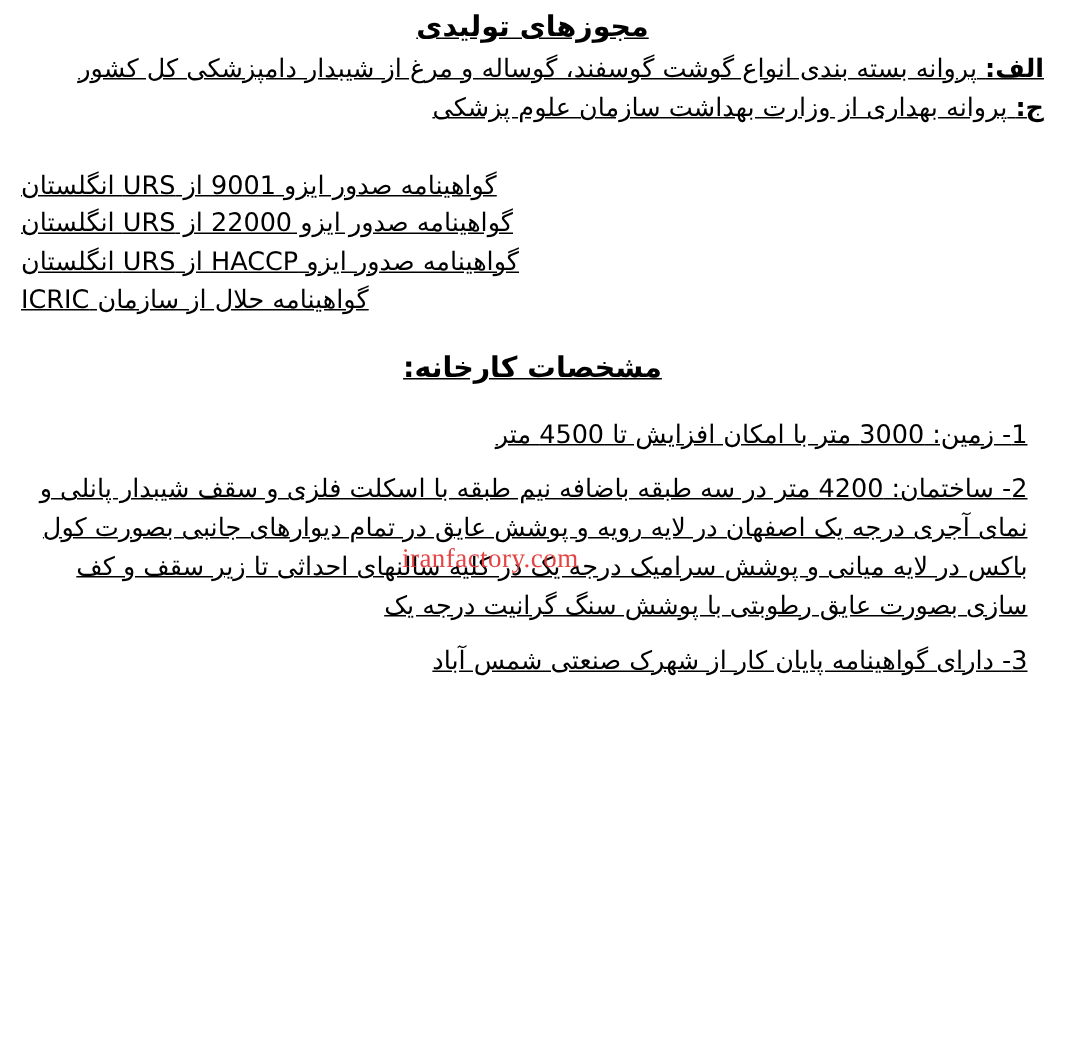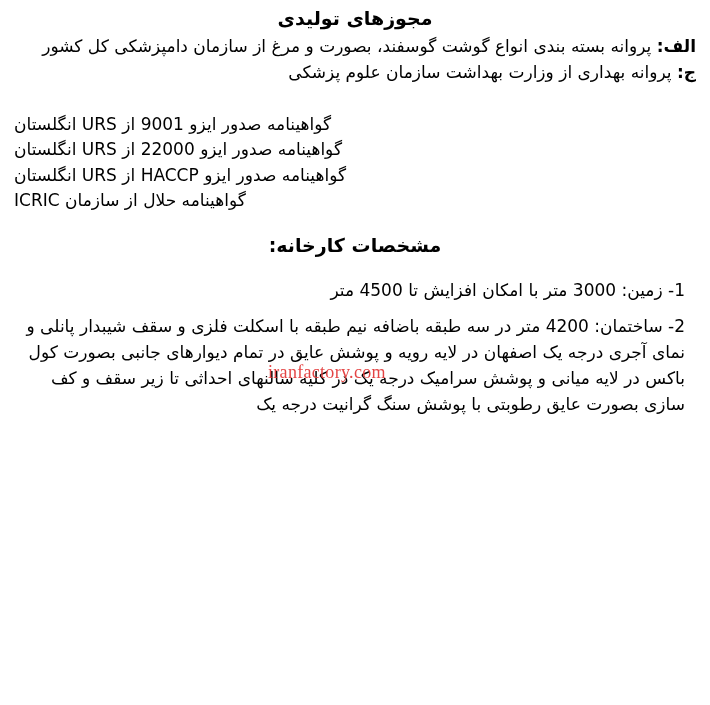--- a/index.html
+++ b/index.html
@@ -14,20 +14,21 @@
     color: #000000;
     overflow: hidden;
     position: relative;
   }
   .page {
     box-sizing: border-box;
     width: 710px;
     height: 705px;
     padding: 6px 14px 4px 14px;
     position: relative;
+    text-decoration: underline;
   }
   .section-title {
     text-align: center;
     font-weight: bold;
     font-size: 19px;
     line-height: 1.35;
     margin: 0 0 2px 0;
     letter-spacing: 0;
   }
   .para {
@@ -75,21 +76,21 @@
   .gap-lg { height: 20px; }
 </style>
 </head>
 <body>
 
 <div class="page">
 
   <div>
     <div class="section-title">مجوزهای تولیدی</div>
 
-    <p class="para"><span class="lead">الف:</span> <span>پروانه بسته بندی انواع گوشت گوسفند، بصورت و مرغ از سازمان دامپزشکی کل کشور</span></p>
+    <p class="para"><span class="lead">الف:</span> <span>پروانه بسته بندی انواع گوشت گوسفند، گوساله و مرغ از شیبدار دامپزشکی کل کشور</span></p>
 
 
     <p class="para"><span class="lead">ج:</span> <span>پروانه بهداری از وزارت بهداشت سازمان علوم پزشکی</span></p>
 
   </div>
 
   <div class="gap-lg"></div>
 
   <div>
 
@@ -106,18 +107,19 @@
   <div class="gap-lg"></div>
 
   <div>
     <div class="section-title">مشخصات کارخانه:</div>
 
     <div class="gap-sm"></div>
 
     <div class="factory-block">
       <p class="item">1- زمین: 3000 متر با امکان افزایش تا 4500 متر</p>
       <p class="item">2- ساختمان: 4200 متر در سه طبقه باضافه نیم طبقه با اسکلت فلزی و سقف شیبدار پانلی و نمای آجری درجه یک اصفهان در لایه رویه و پوشش عایق در تمام دیوارهای جانبی بصورت کول باکس در لایه میانی و پوشش سرامیک درجه یک در کلیه سالنهای احداثی تا زیر سقف و کف سازی بصورت عایق رطوبتی با پوشش سنگ گرانیت درجه یک</p>
+      <p class="item">3- دارای گواهینامه پایان کار از شهرک صنعتی شمس آباد</p>
     </div>
   </div>
 
   <div class="watermark" style="color: rgb(227, 59, 59);">iranfactory.com</div>
 
 </div>
 
 </body></html>

